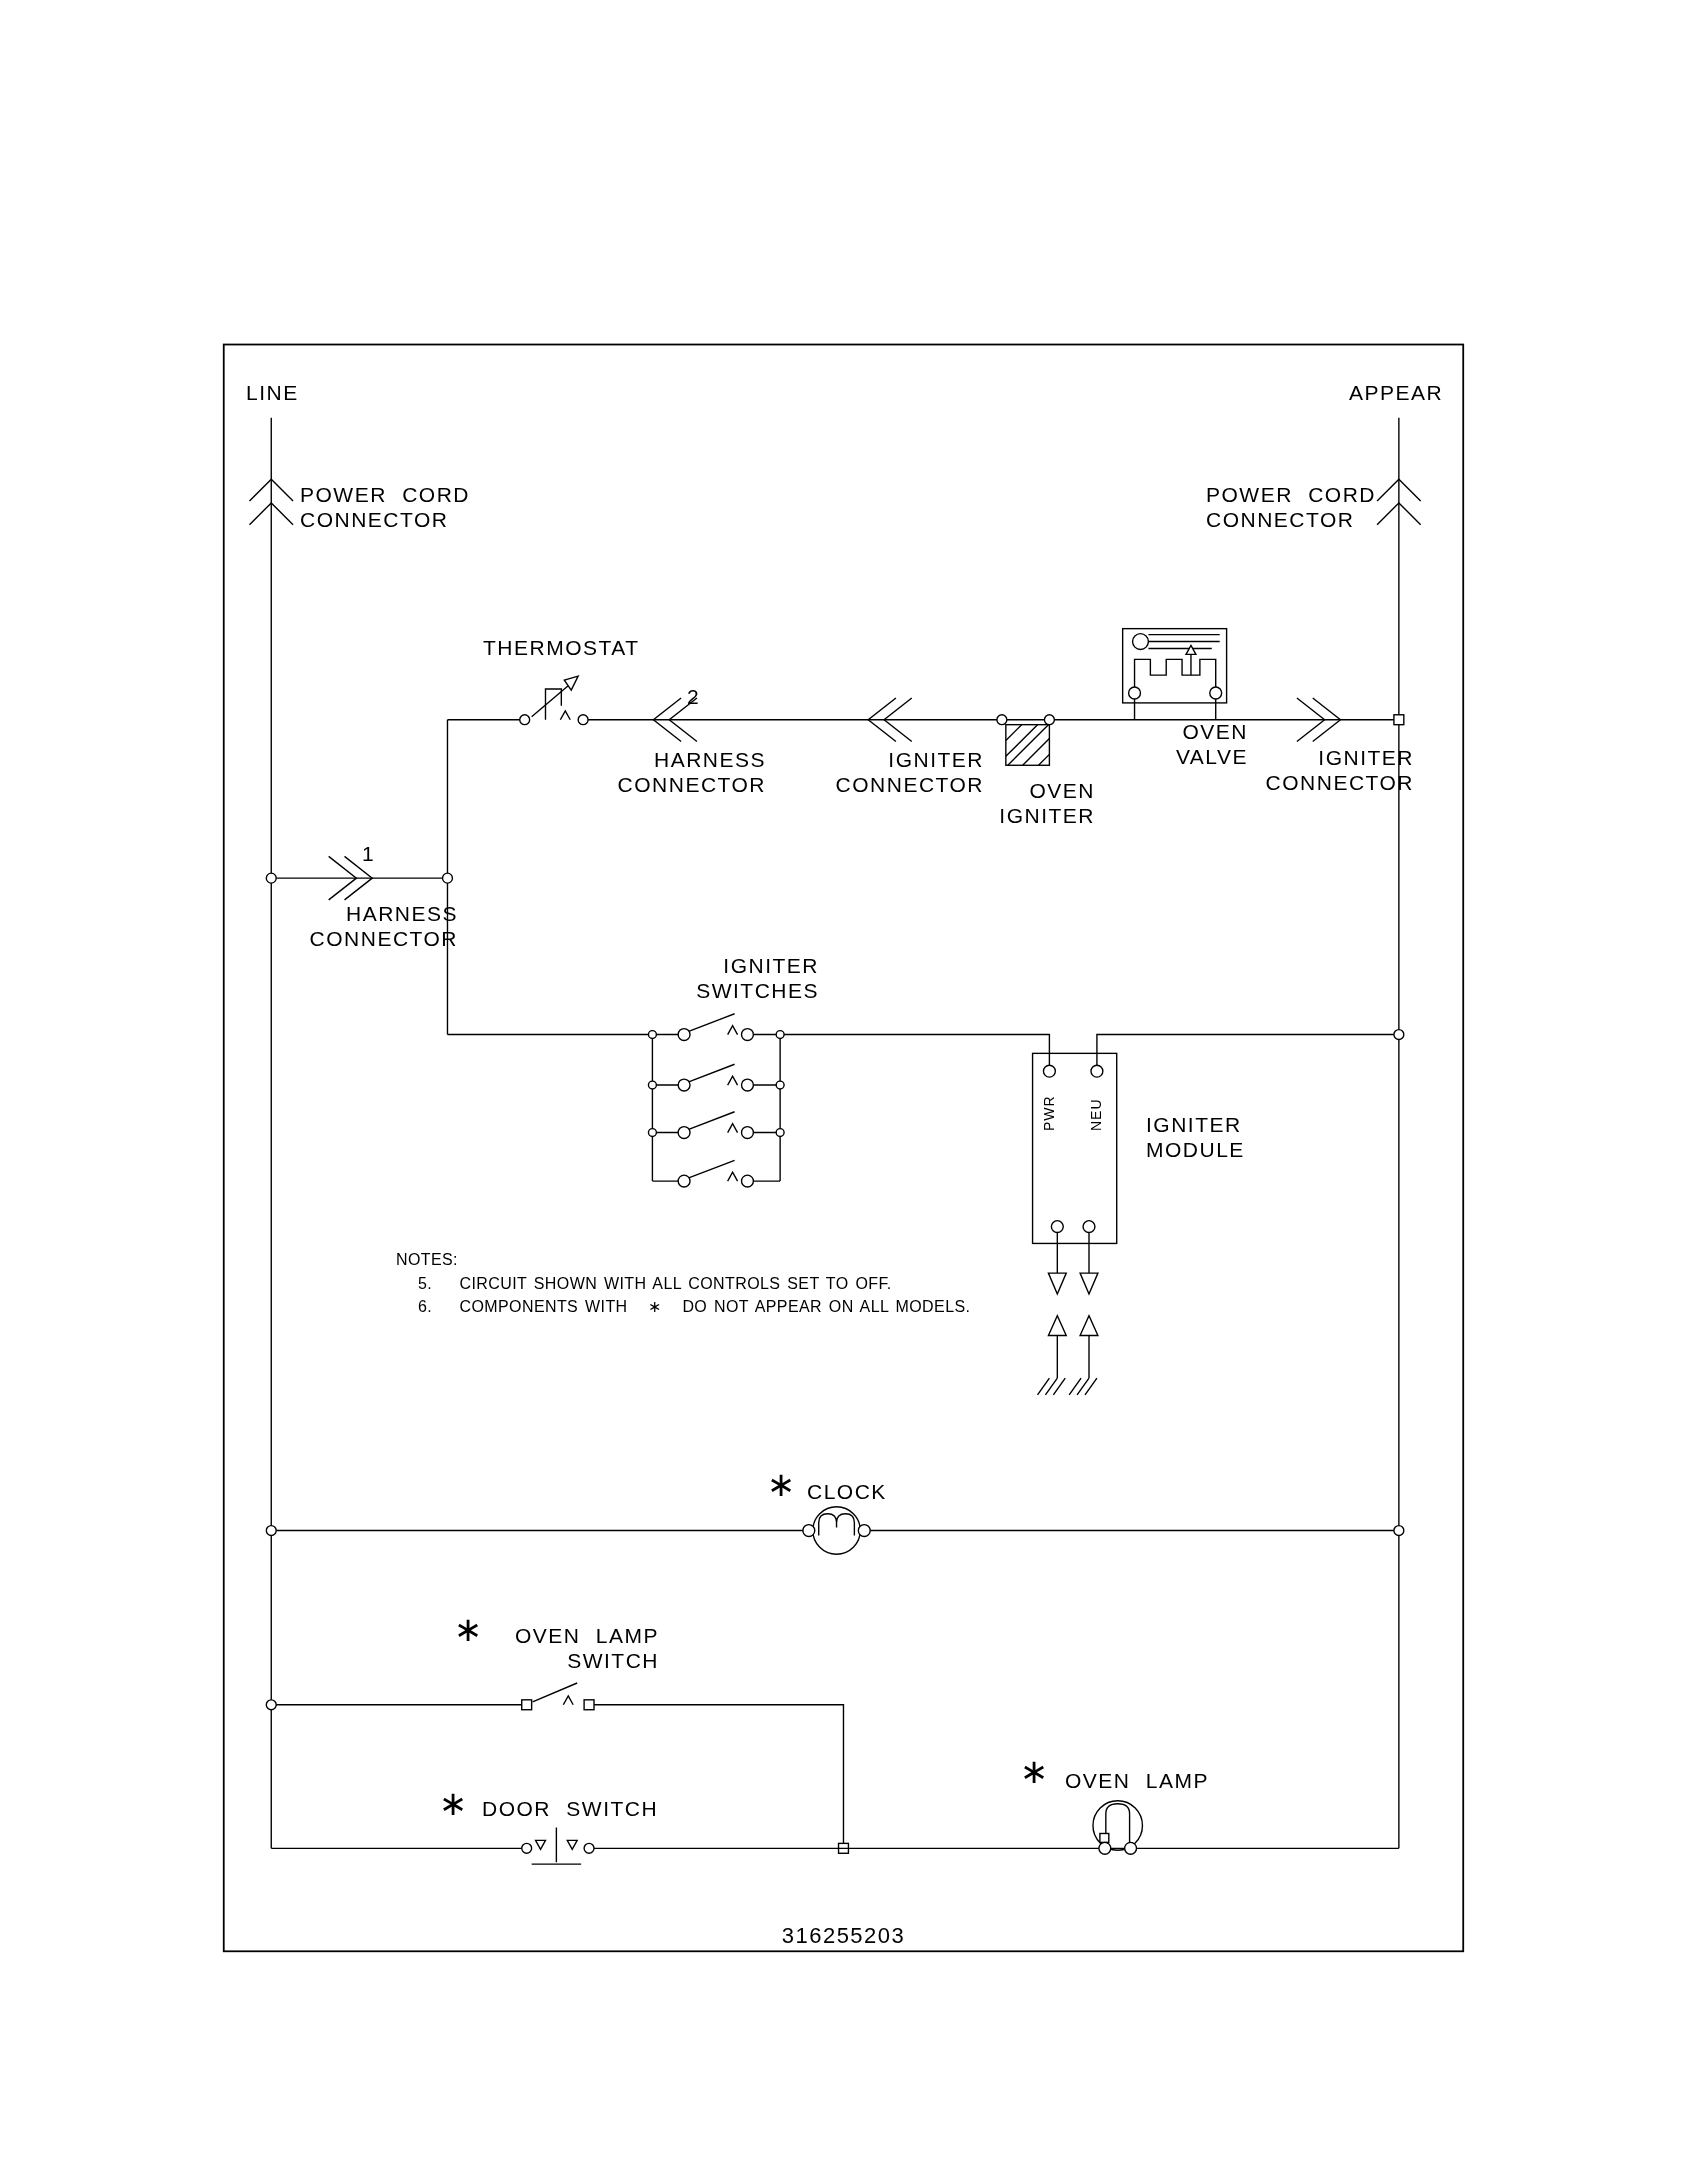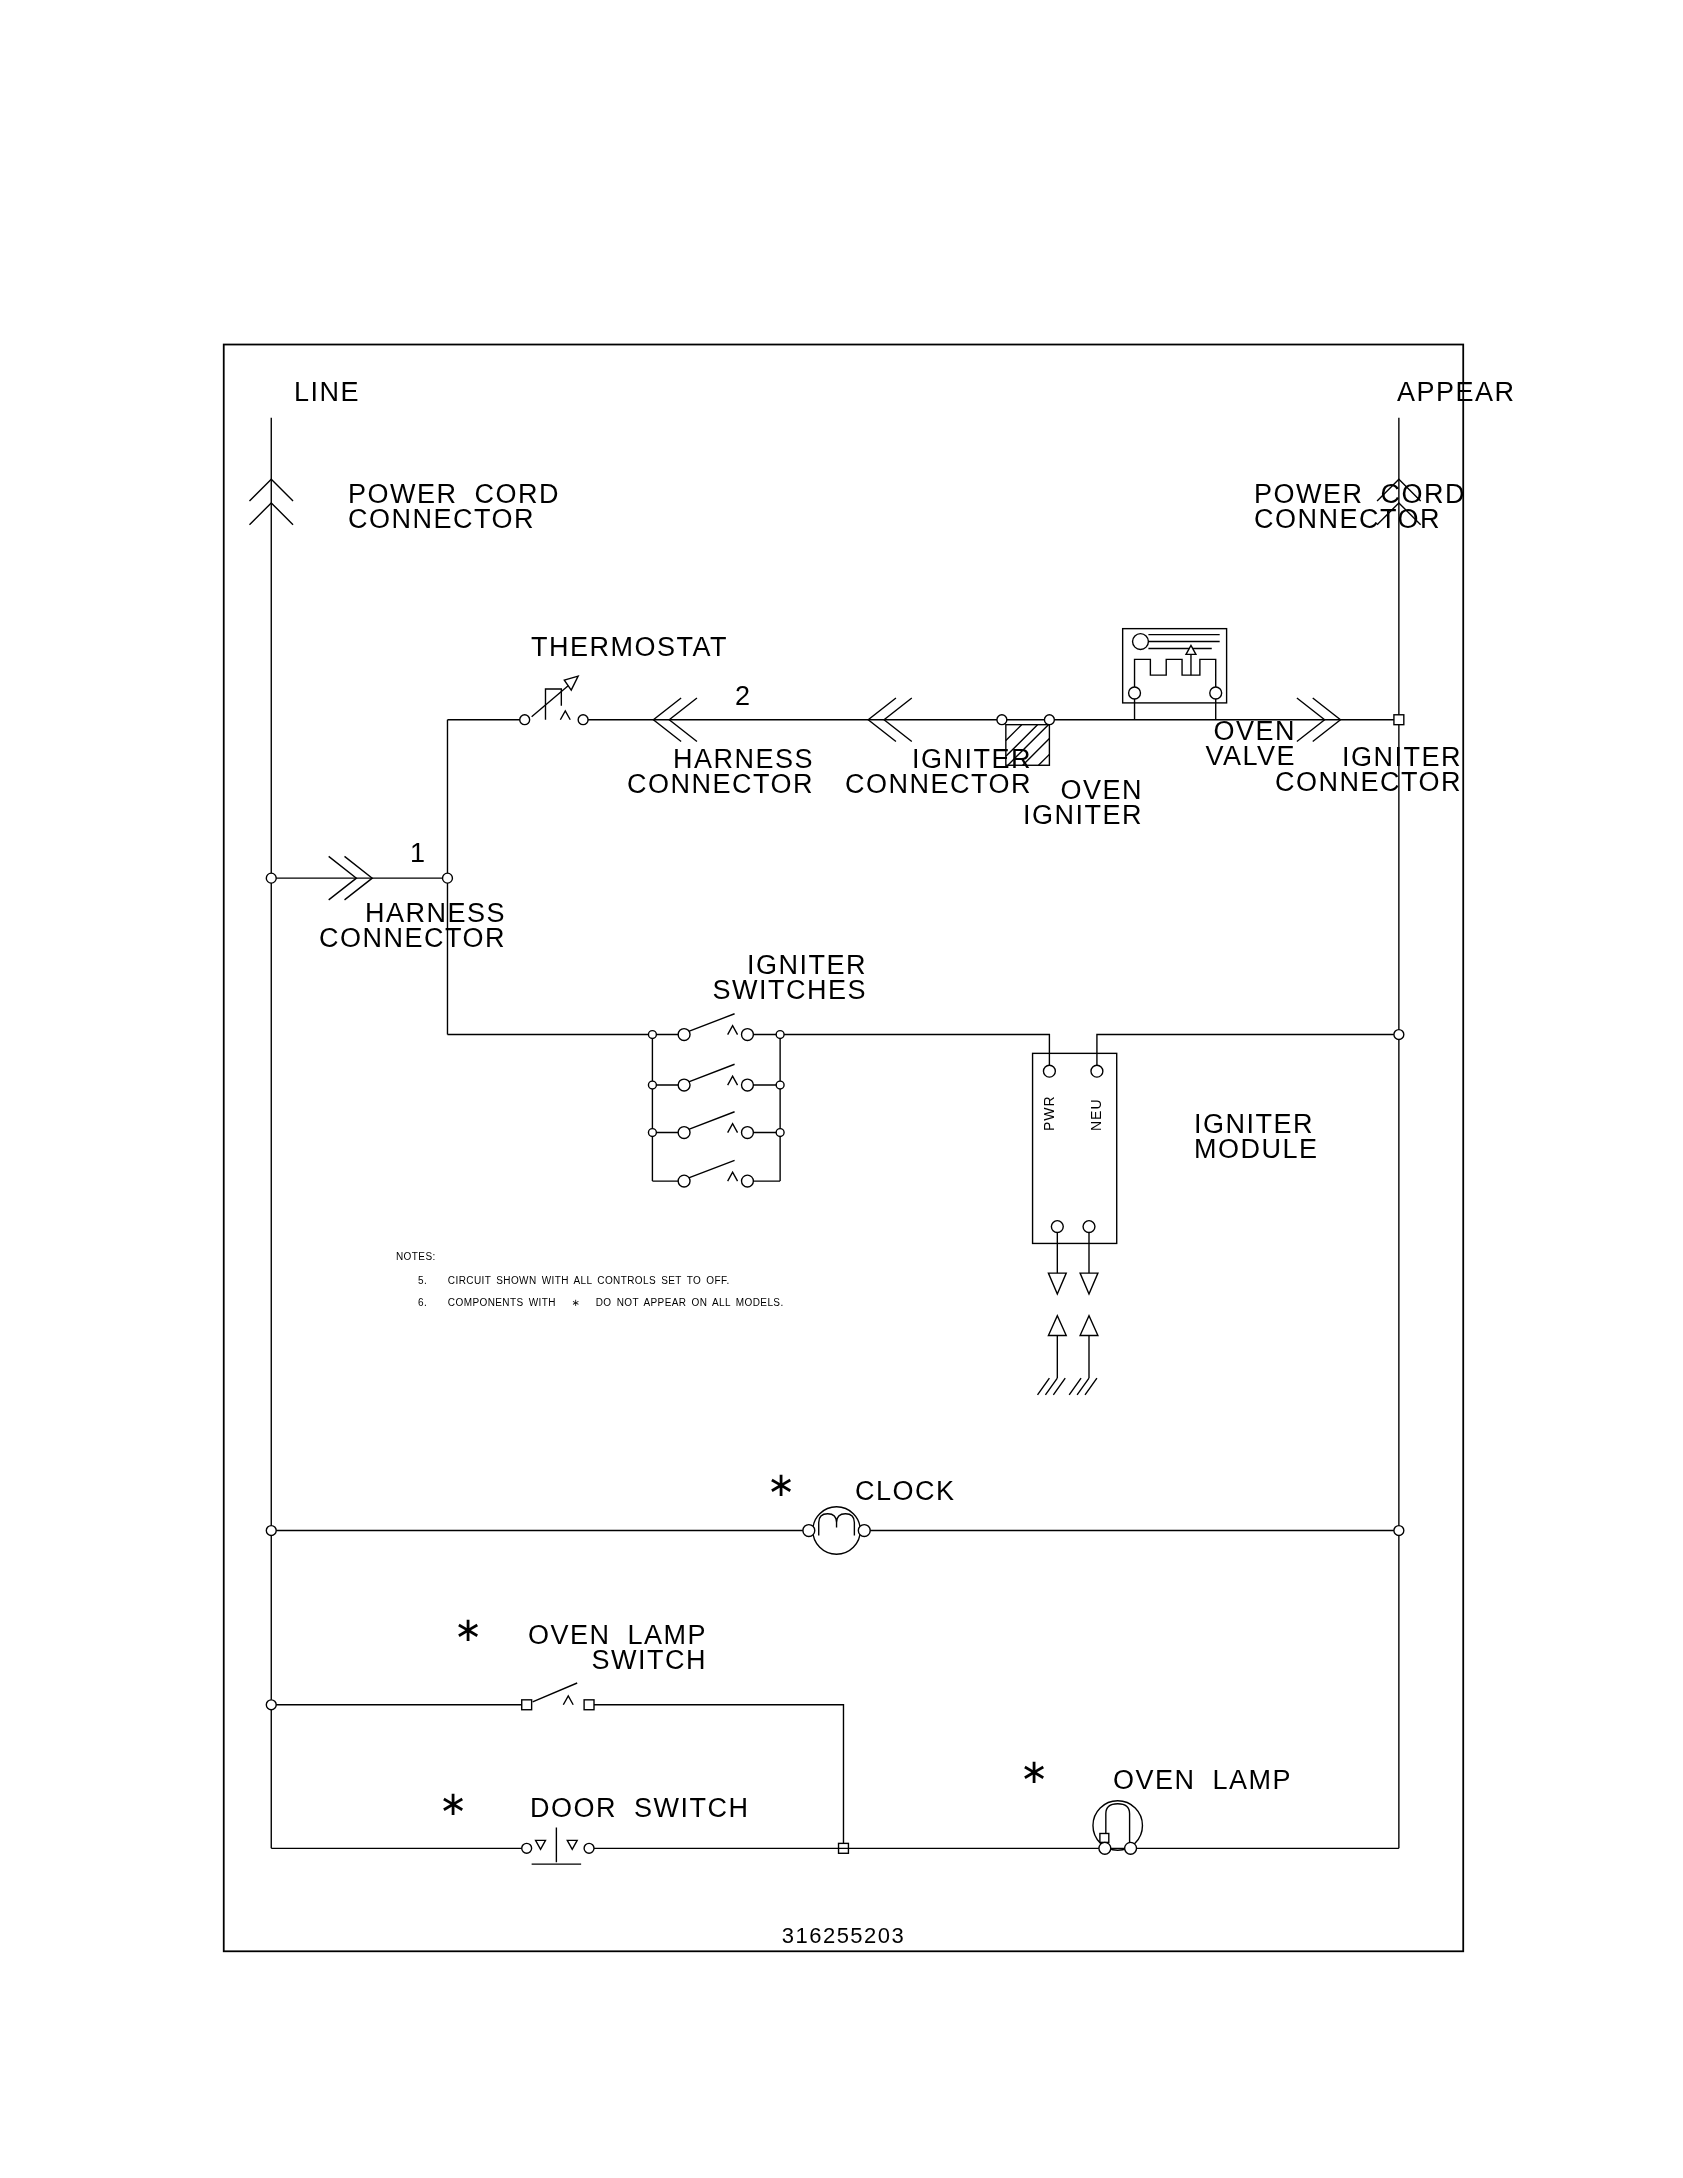--- a/index.html
+++ b/index.html
@@ -1,33 +1,32 @@
 <!DOCTYPE html>
 <html><head>
 <meta charset="utf-8">
 <style>
   html,body{margin:0;padding:0;background:#fff;}
   .sheet{position:relative;width:1683px;height:2178px;background:#ffffff;overflow:hidden;}
   svg.linework{position:absolute;left:0;top:0;}
   .lbl{
     position:absolute;
     font-family:"Liberation Sans",sans-serif;
-    font-size:27px;
+    font-size:21px;
     letter-spacing:1.5px;
     word-spacing:8px;
     color:#000;
     white-space:pre-line;
     line-height:25px;
-    margin-left:48px;
   }
   .ctr{text-align:right;}
   .note{
     position:absolute;
     font-family:"Liberation Sans",sans-serif;
-    font-size:10px;
+    font-size:16px;
     letter-spacing:0.4px;
     word-spacing:2px;
     color:#000;
     white-space:pre;
     text-align:right;
   }
   .ast{
     position:absolute;
     font-family:"DejaVu Sans",sans-serif;
     font-size:34px;

